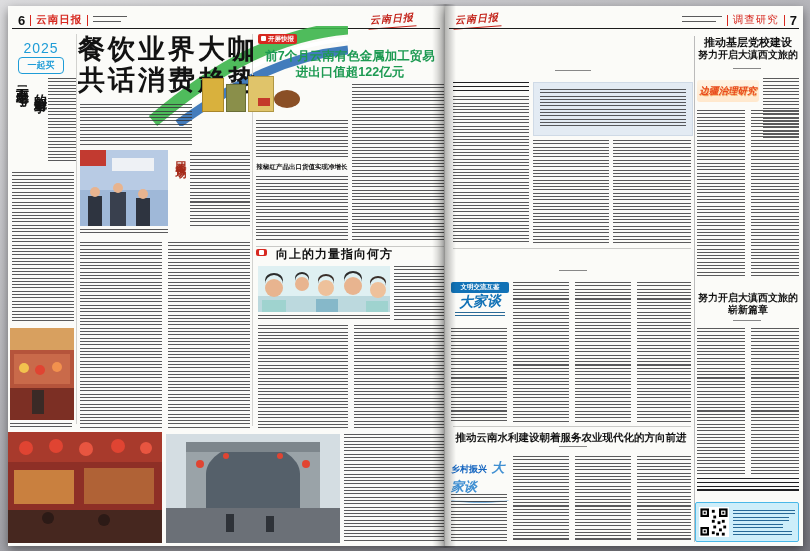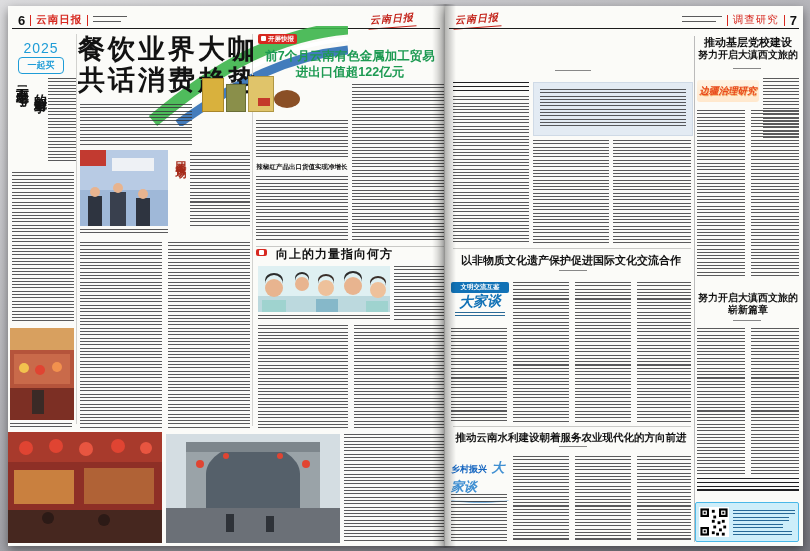--- a/index.html
+++ b/index.html
@@ -216,21 +216,20 @@
   <div class="byline" style="left:110px;top:64px;width:36px;"></div>
   <div class="sim-bold abs" style="left:8px;top:76px;width:76px;height:9px;"></div>
   <div class="sim abs" style="left:8px;top:90px;width:76px;height:148px;"></div>
   <div class="abs" style="left:88px;top:76px;width:158px;height:52px;background:#e3ebf3;border:1px solid #cfdae6;">
     <div class="sim" style="margin:6px;height:40px;"></div>
   </div>
   <div class="sim abs" style="left:88px;top:134px;width:76px;height:104px;"></div>
   <div class="sim abs" style="left:168px;top:134px;width:78px;height:104px;"></div>
   <div class="hairline-h" style="left:8px;top:242px;width:238px;"></div>
 
-  <div class="abs center headline" style="left:6px;top:248px;width:240px;font-size:11px;">以非物质文化遗产保护促进国际文化交流合作</div>
   <div class="byline" style="left:114px;top:264px;width:28px;"></div>
   <div class="abs" style="left:6px;top:276px;width:58px;height:42px;">
     <div style="background:#1272b6;color:#fff;font-size:6.5px;font-weight:bold;text-align:center;padding:1px 0;border-radius:2px;">文明交流互鉴</div>
     <div style="color:#1272b6;font-family:'DejaVu Serif',serif;font-style:italic;font-weight:bold;font-size:14px;text-align:center;transform:rotate(-3deg);">大家谈</div>
     <div class="sim-blue" style="height:4px;margin:1px 4px 0 4px;"></div>
   </div>
   <div class="sim abs" style="left:6px;top:322px;width:56px;height:94px;"></div>
   <div class="sim abs" style="left:68px;top:276px;width:56px;height:140px;"></div>
   <div class="sim abs" style="left:130px;top:276px;width:56px;height:140px;"></div>
   <div class="sim abs" style="left:192px;top:276px;width:54px;height:140px;"></div>

